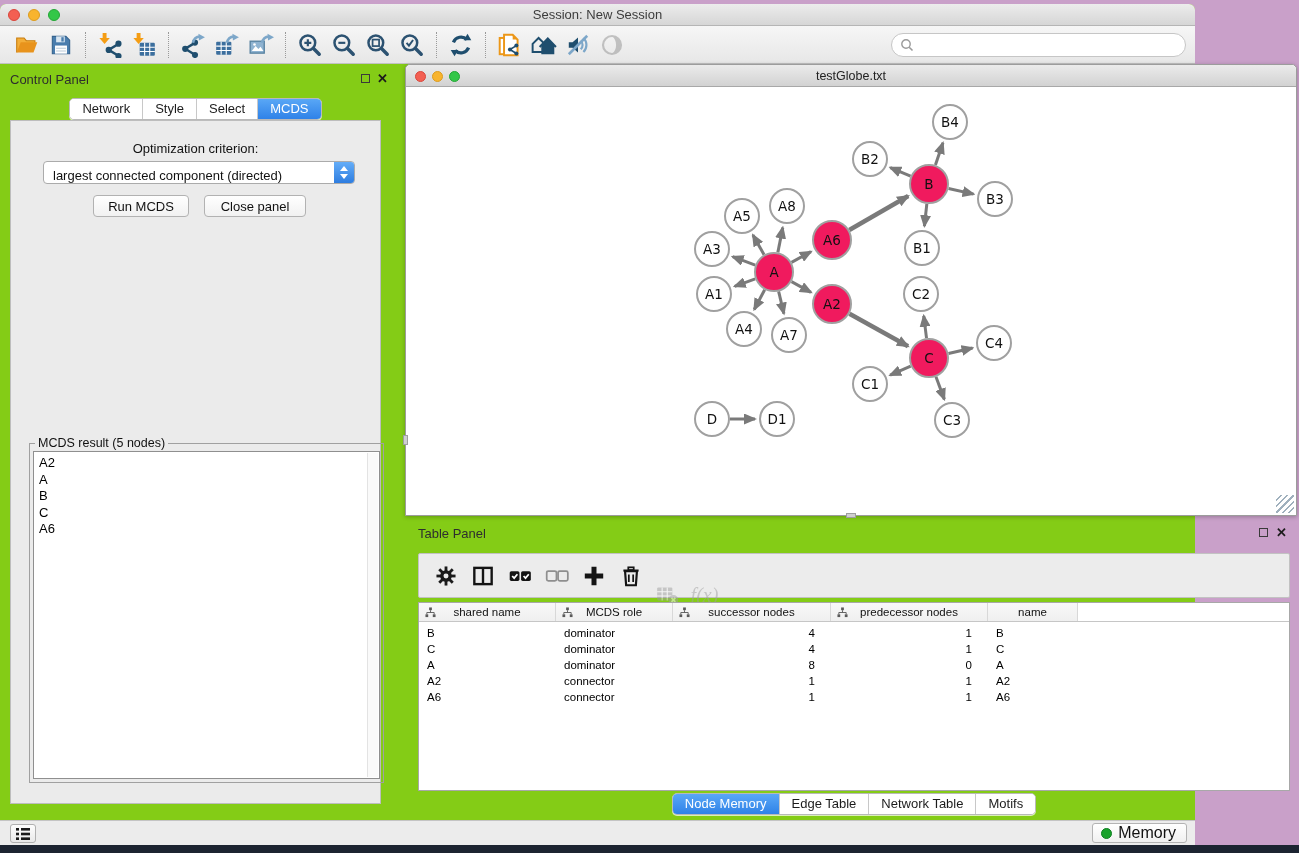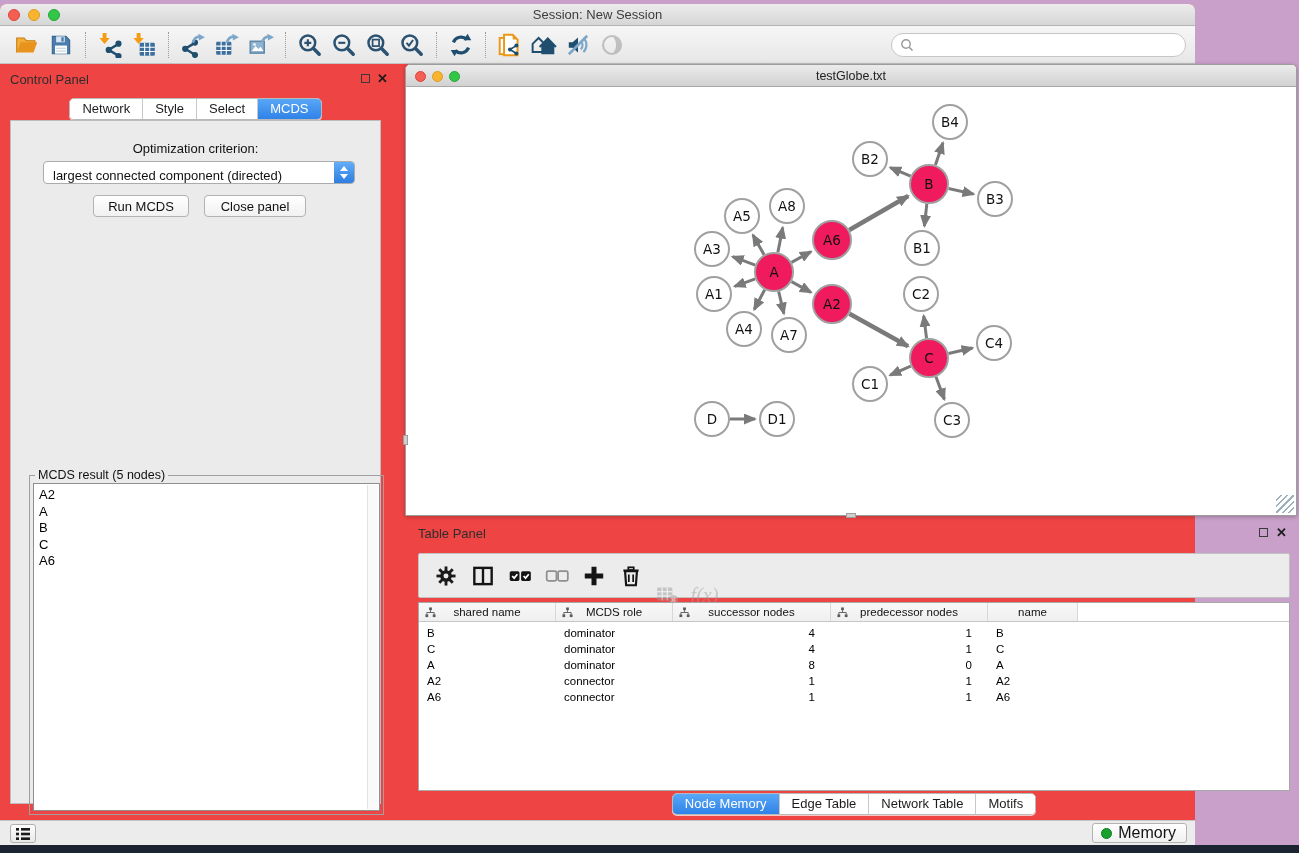--- a/index.html
+++ b/index.html
@@ -1,19 +1,19 @@
 <!DOCTYPE html>
 <html><head>
 <meta charset="utf-8">
 <style>
   * { margin:0; padding:0; box-sizing:border-box; }
   html,body { width:1299px; height:853px; overflow:hidden;
     font-family:"Liberation Sans", sans-serif; background:#c9a0c9; }
   .window { position:absolute; left:0; top:4px; width:1195px; height:841px;
-    background:#ef4444; border-radius:6px 6px 0 0; }
+    background:#84cc16; border-radius:6px 6px 0 0; }
 
   
   .titlebar { position:absolute; left:0; top:0; width:100%; height:22px;
     background:linear-gradient(#ececec,#d6d6d6); border-bottom:1px solid #b5b5b5;
     border-radius:6px 6px 0 0; }
   .titlebar .title { position:absolute; left:0; right:0; top:3px; text-align:center;
     font-size:13px; color:#3c3c3c; }
   .tl { position:absolute; top:5px; width:12px; height:12px; border-radius:50%; }
   .tl.r { background:#f35f52; border:1px solid #d9463c; }
   .tl.y { background:#f8b42e; border:1px solid #dd9c1e; }
@@ -49,21 +49,21 @@
     border:1px solid #ababab; border-radius:4px; font-size:13px; color:#111;
     display:flex; align-items:flex-end; padding-left:9px; }
   .dd-step { position:absolute; right:0; top:0; width:20px; height:21px;
     background:linear-gradient(#64adf8,#2e7de0); border-radius:0 3px 3px 0; }
   .dd-step:before, .dd-step:after { content:""; position:absolute; left:6px; border-left:4px solid transparent; border-right:4px solid transparent; }
   .dd-step:before { top:4px; border-bottom:5px solid #fff; }
   .dd-step:after { bottom:4px; border-top:5px solid #fff; }
   .btn { position:absolute; height:22px; background:linear-gradient(#ffffff,#f1f1f1);
     border:1px solid #b2b2b2; border-radius:4px; font-size:13px; color:#111;
     display:flex; align-items:center; justify-content:center; }
-  .groupbox { position:absolute; left:18px; top:354px; width:355px; height:340px;
+  .groupbox { position:absolute; left:18px; top:322px; width:355px; height:340px;
     border:1px solid #a0a0a0; }
   .groupbox .legend { position:absolute; top:-8px; left:5px; background:#ebebeb;
     padding:0 3px; font-size:12.5px; color:#111; }
   .mcds-list { position:absolute; left:3px; top:7px; right:3px; bottom:3px;
     background:#fff; border:1px solid #8f8f8f; font-size:13px; line-height:16.5px;
     padding:3px 0 0 5px; }
   .mcds-track { position:absolute; right:1px; top:1px; bottom:1px; width:11px;
     background:#fafafa; border-left:1px solid #e3e3e3; }
 
   

